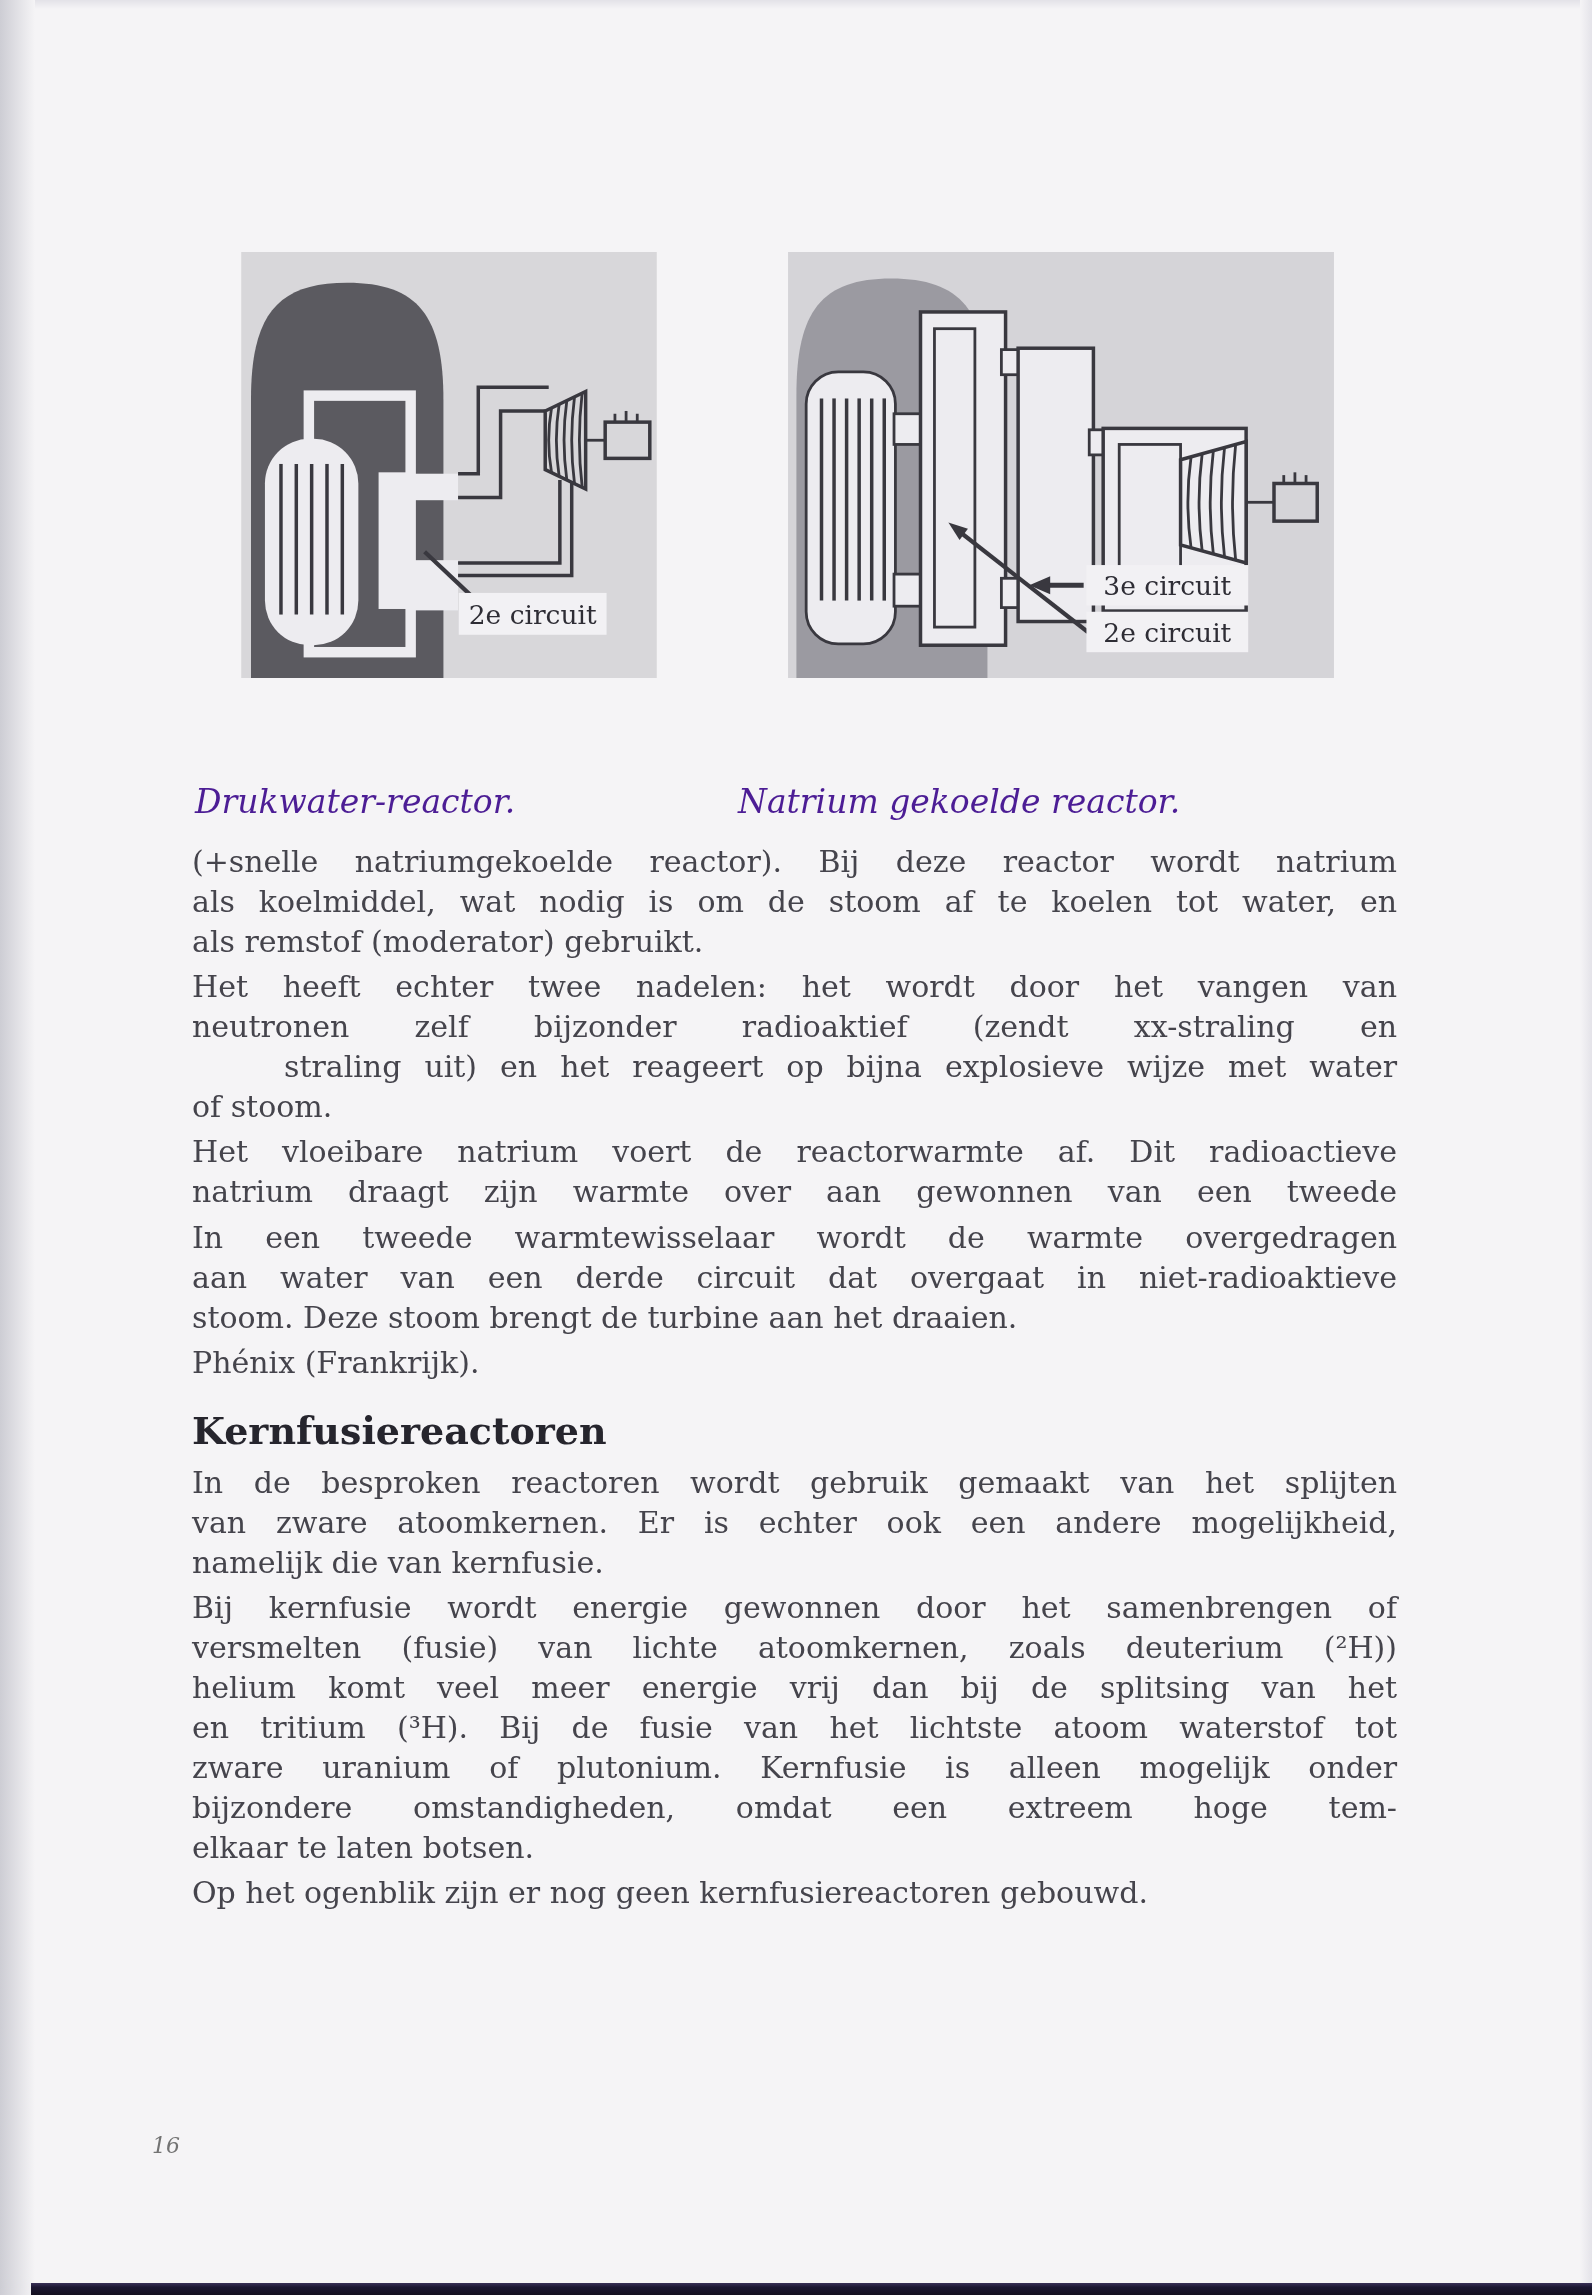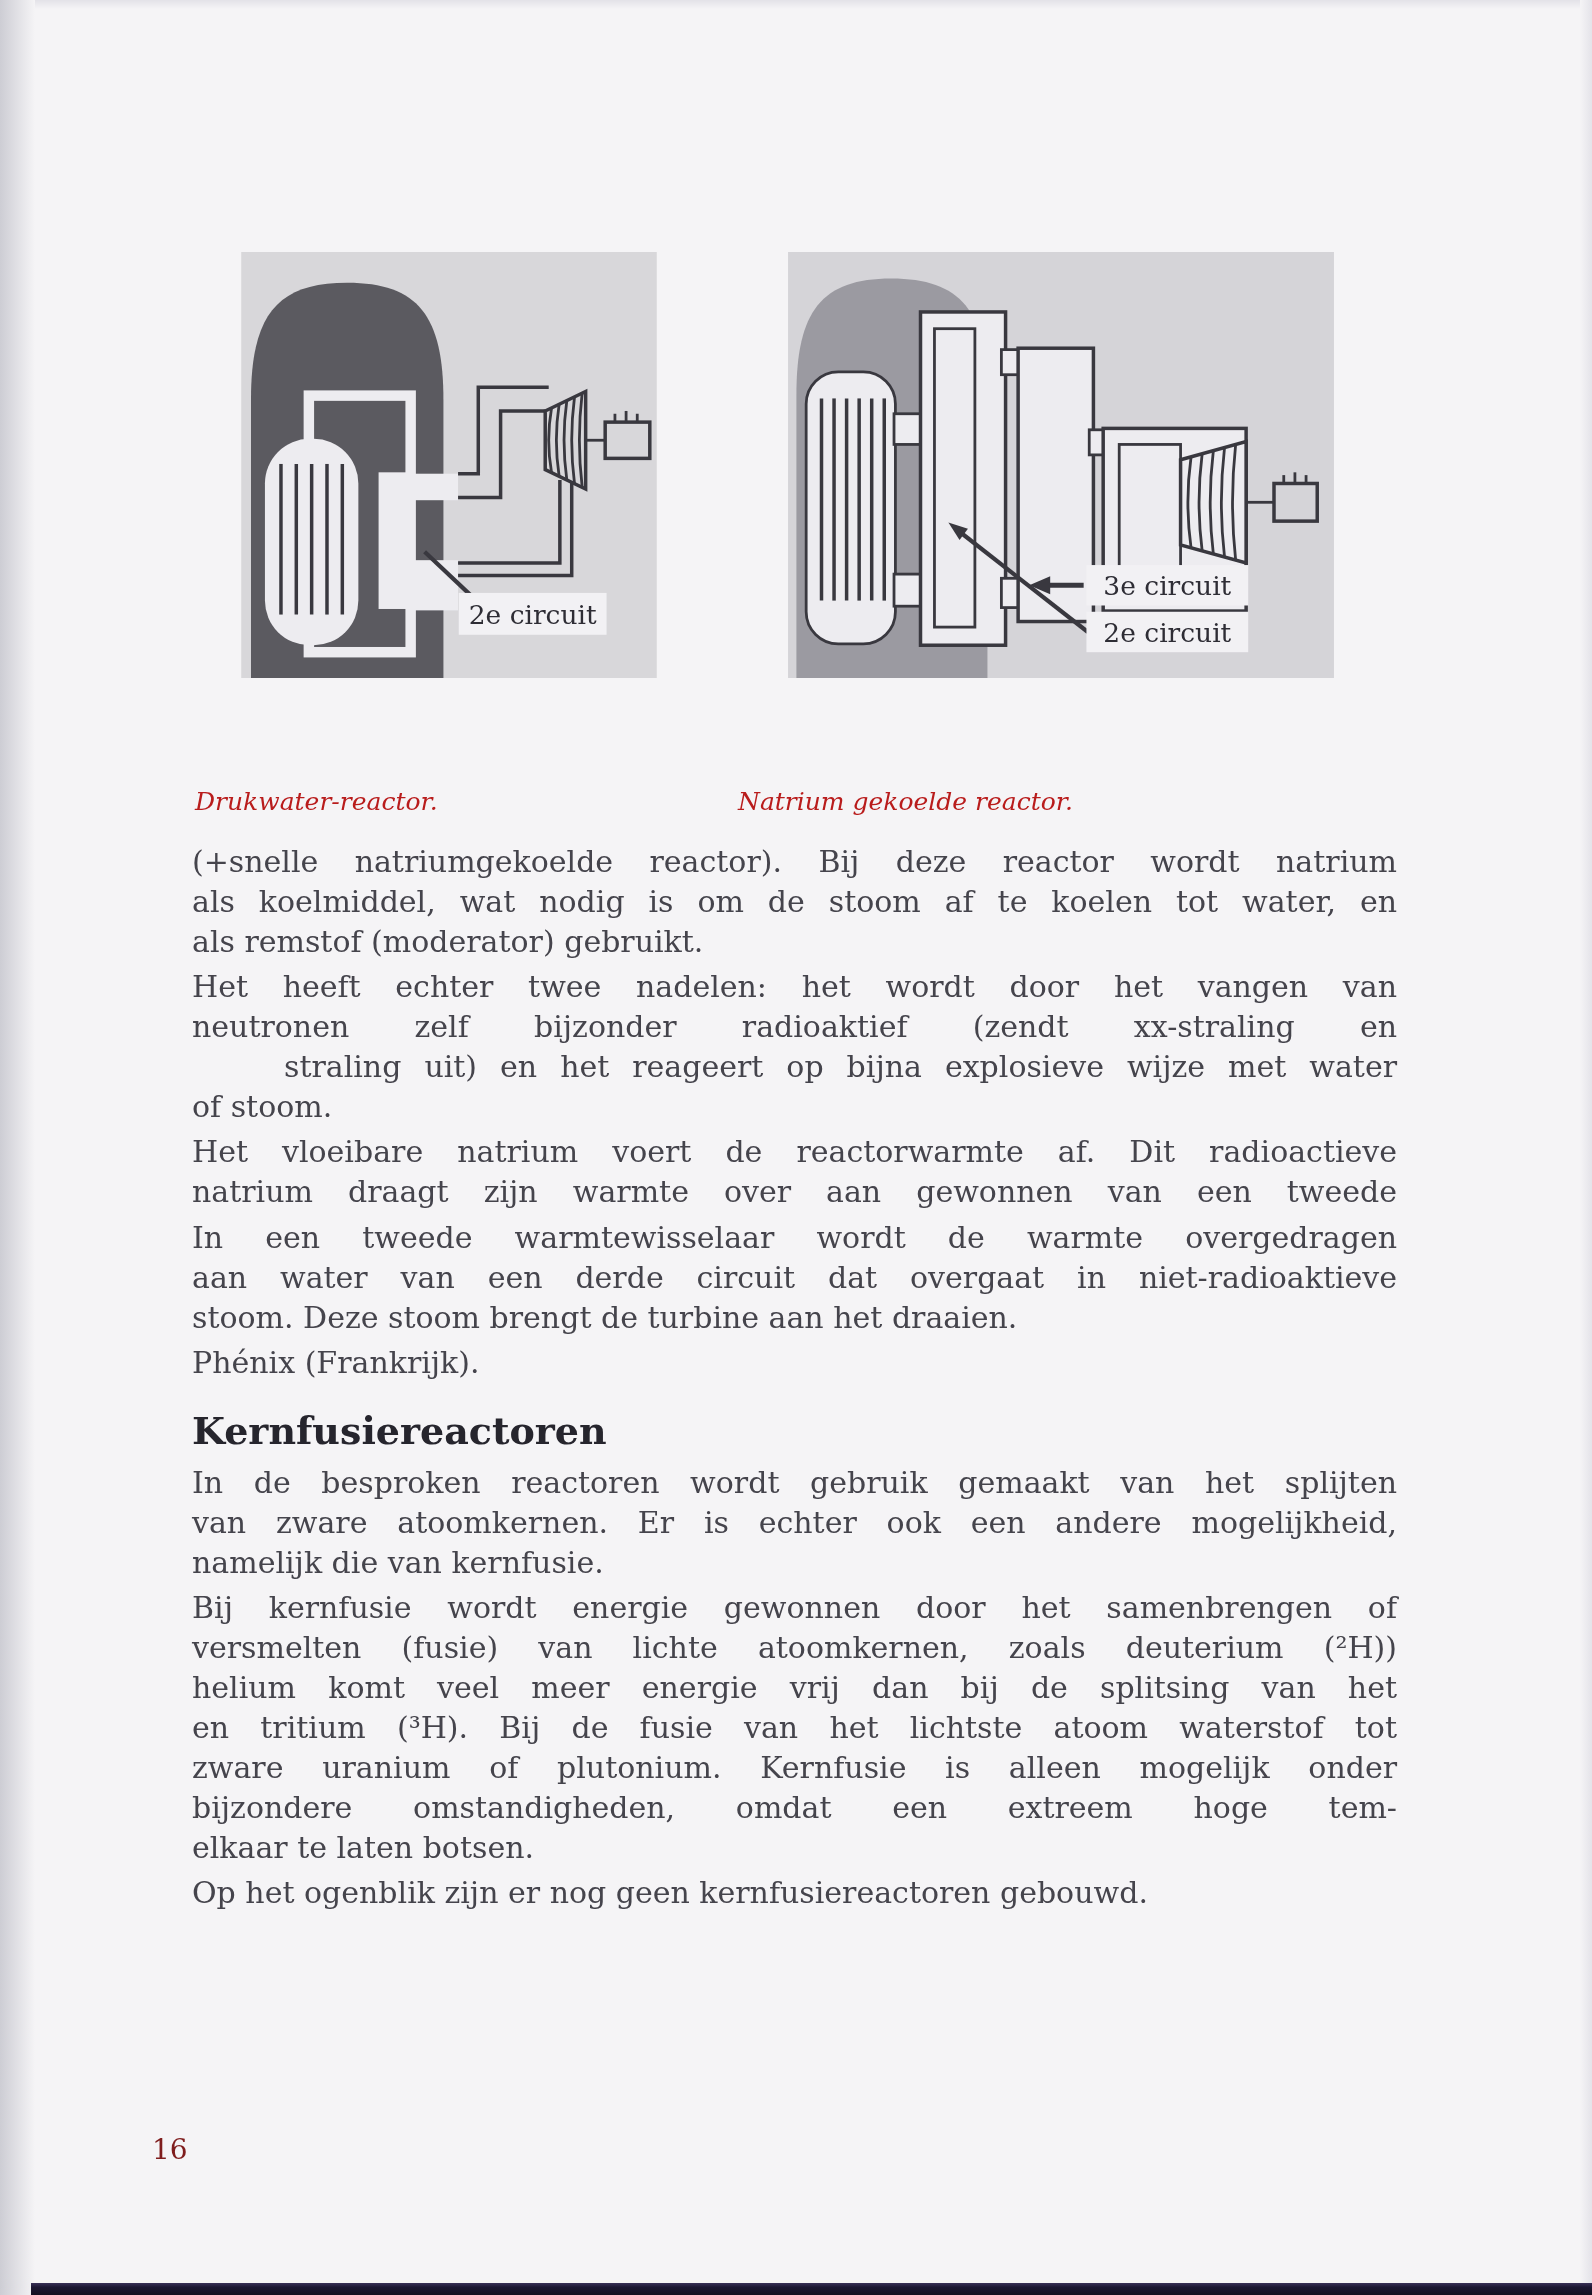--- a/index.html
+++ b/index.html
@@ -17,40 +17,40 @@
   .edge-right{position:absolute;right:0;top:0;width:12px;height:2295px;
     background:linear-gradient(to left,#e4e3e9,#f5f4f6);}
   .bottom-bar{position:absolute;left:31px;top:2283px;width:1561px;height:12px;
     background:linear-gradient(to bottom,#3a3158,#1c1733 35%,#14101f);}
   .fig{position:absolute;top:252px;height:426px;}
   .fig-left{left:192px;width:514px;}
   .fig-right{left:723px;width:676px;}
   .fig svg{display:block;width:100%;height:100%;}
   .caption{
     position:absolute;top:784px;
-    font-style:italic;font-size:25px;line-height:35px;color:#b91c1c;
+    font-style:italic;font-size:33px;line-height:35px;color:#4c1d95;
     white-space:nowrap;
   }
   .caption-left{left:195px;}
   .caption-right{left:738px;}
   .article{
     position:absolute;left:192px;top:842px;width:1205px;
     font-size:30px;line-height:40px;color:#45444c;
   }
   .para{margin:0 0 5.2px 0;}
   .line{white-space:pre-wrap;}
   .j{text-align:justify;text-align-last:justify;-moz-text-align-last:justify;}
   .it{font-style:italic;}
   .heading{
     font-weight:bold;font-size:38px;color:#26252d;
     margin:28px 0 12px 0;
   }
   .page-number{
     position:absolute;left:152px;top:2133px;
-    font-size:28px;color:#7f1d1d;
+    font-size:22px;color:#737373;font-style:italic;
   }
   .figlabel{font-family:"DejaVu Serif","Liberation Serif",serif;}
 </style>
 </head>
 <body>
 
 <div class="page">
 
   <div class="edge-top"></div>
   <div class="edge-left"></div>

